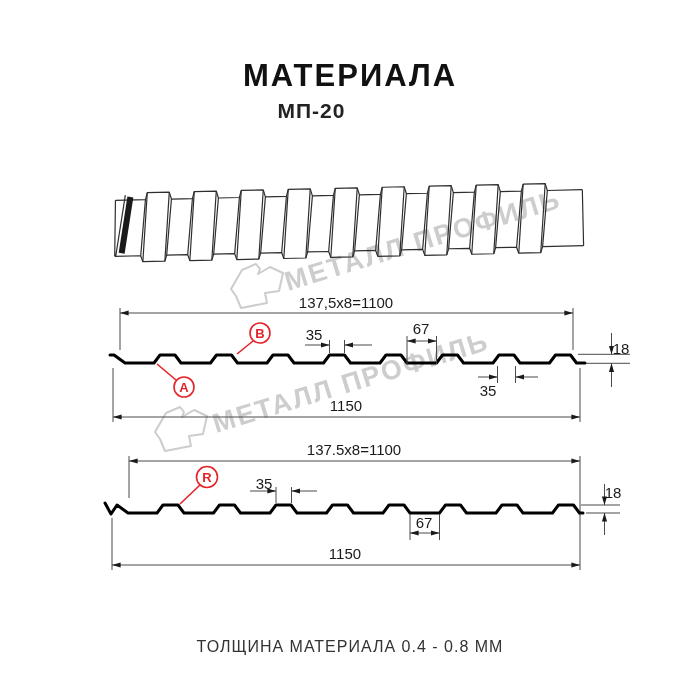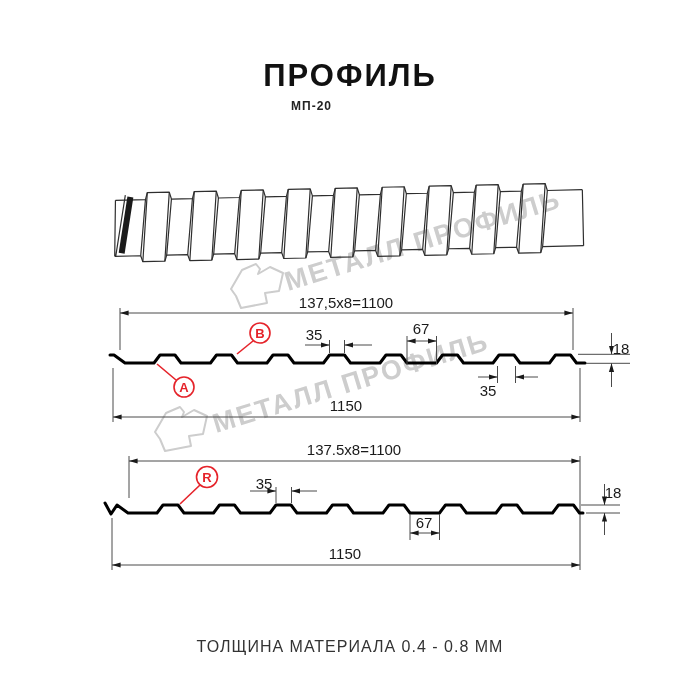--- a/index.html
+++ b/index.html
@@ -6,40 +6,40 @@
   body{
     width:700px;height:700px;position:relative;background:#ffffff;
     font-family:"Liberation Sans", sans-serif;color:#1a1a1a;overflow:hidden;
   }
   .page-title{
     position:absolute;top:58px;left:0;width:700px;text-align:center;
     font-size:31px;font-weight:bold;letter-spacing:2px;color:#111;
   }
   .page-subtitle{
     position:absolute;top:99px;left:0;width:623px;text-align:center;
-    font-size:12px;font-weight:bold;letter-spacing:1px;color:#222;
+    font-size:21px;font-weight:bold;letter-spacing:1px;color:#222;
   }
   .page-footer{
     position:absolute;top:638px;left:0;width:700px;text-align:center;
     font-size:16px;font-weight:500;letter-spacing:1px;color:#333;
   }
   svg{position:absolute;top:0;left:0;}
   .dim-text{font-size:15px;fill:#1a1a1a;}
   .thin{stroke:#4a4a4a;stroke-width:1;fill:none;}
   .profile{stroke:#000;stroke-width:3;fill:none;stroke-linejoin:round;stroke-linecap:round;}
   .sketch{stroke:#2e2e2e;stroke-width:1.2;fill:none;stroke-linejoin:round;}
   .red{stroke:#e5232a;fill:none;stroke-width:1.6;}
   .red-text{fill:#e5232a;font-size:13px;font-weight:bold;text-anchor:middle;}
   .wm-text{fill:#cdcdcd;font-size:27px;font-weight:bold;letter-spacing:2px;}
   .wm-logo{stroke:#cdcdcd;stroke-width:2;fill:none;stroke-linejoin:round;}
 </style>
 </head>
 <body>
 
-<div class="page-title">ПРОФИЛЬ</div>
+<div class="page-title">МАТЕРИАЛА</div>
 <div class="page-subtitle">МП-20</div>
 
 <svg width="700" height="700" viewBox="0 0 700 700">
   <defs>
     <marker id="arr" markerWidth="10" markerHeight="8" refX="8.6" refY="3.5" orient="auto-start-reverse" markerUnits="userSpaceOnUse">
       <path d="M0,0.9 L8.6,3.5 L0,6.1 Z" fill="#1a1a1a"></path>
     </marker>
   </defs>
 
   <g>

